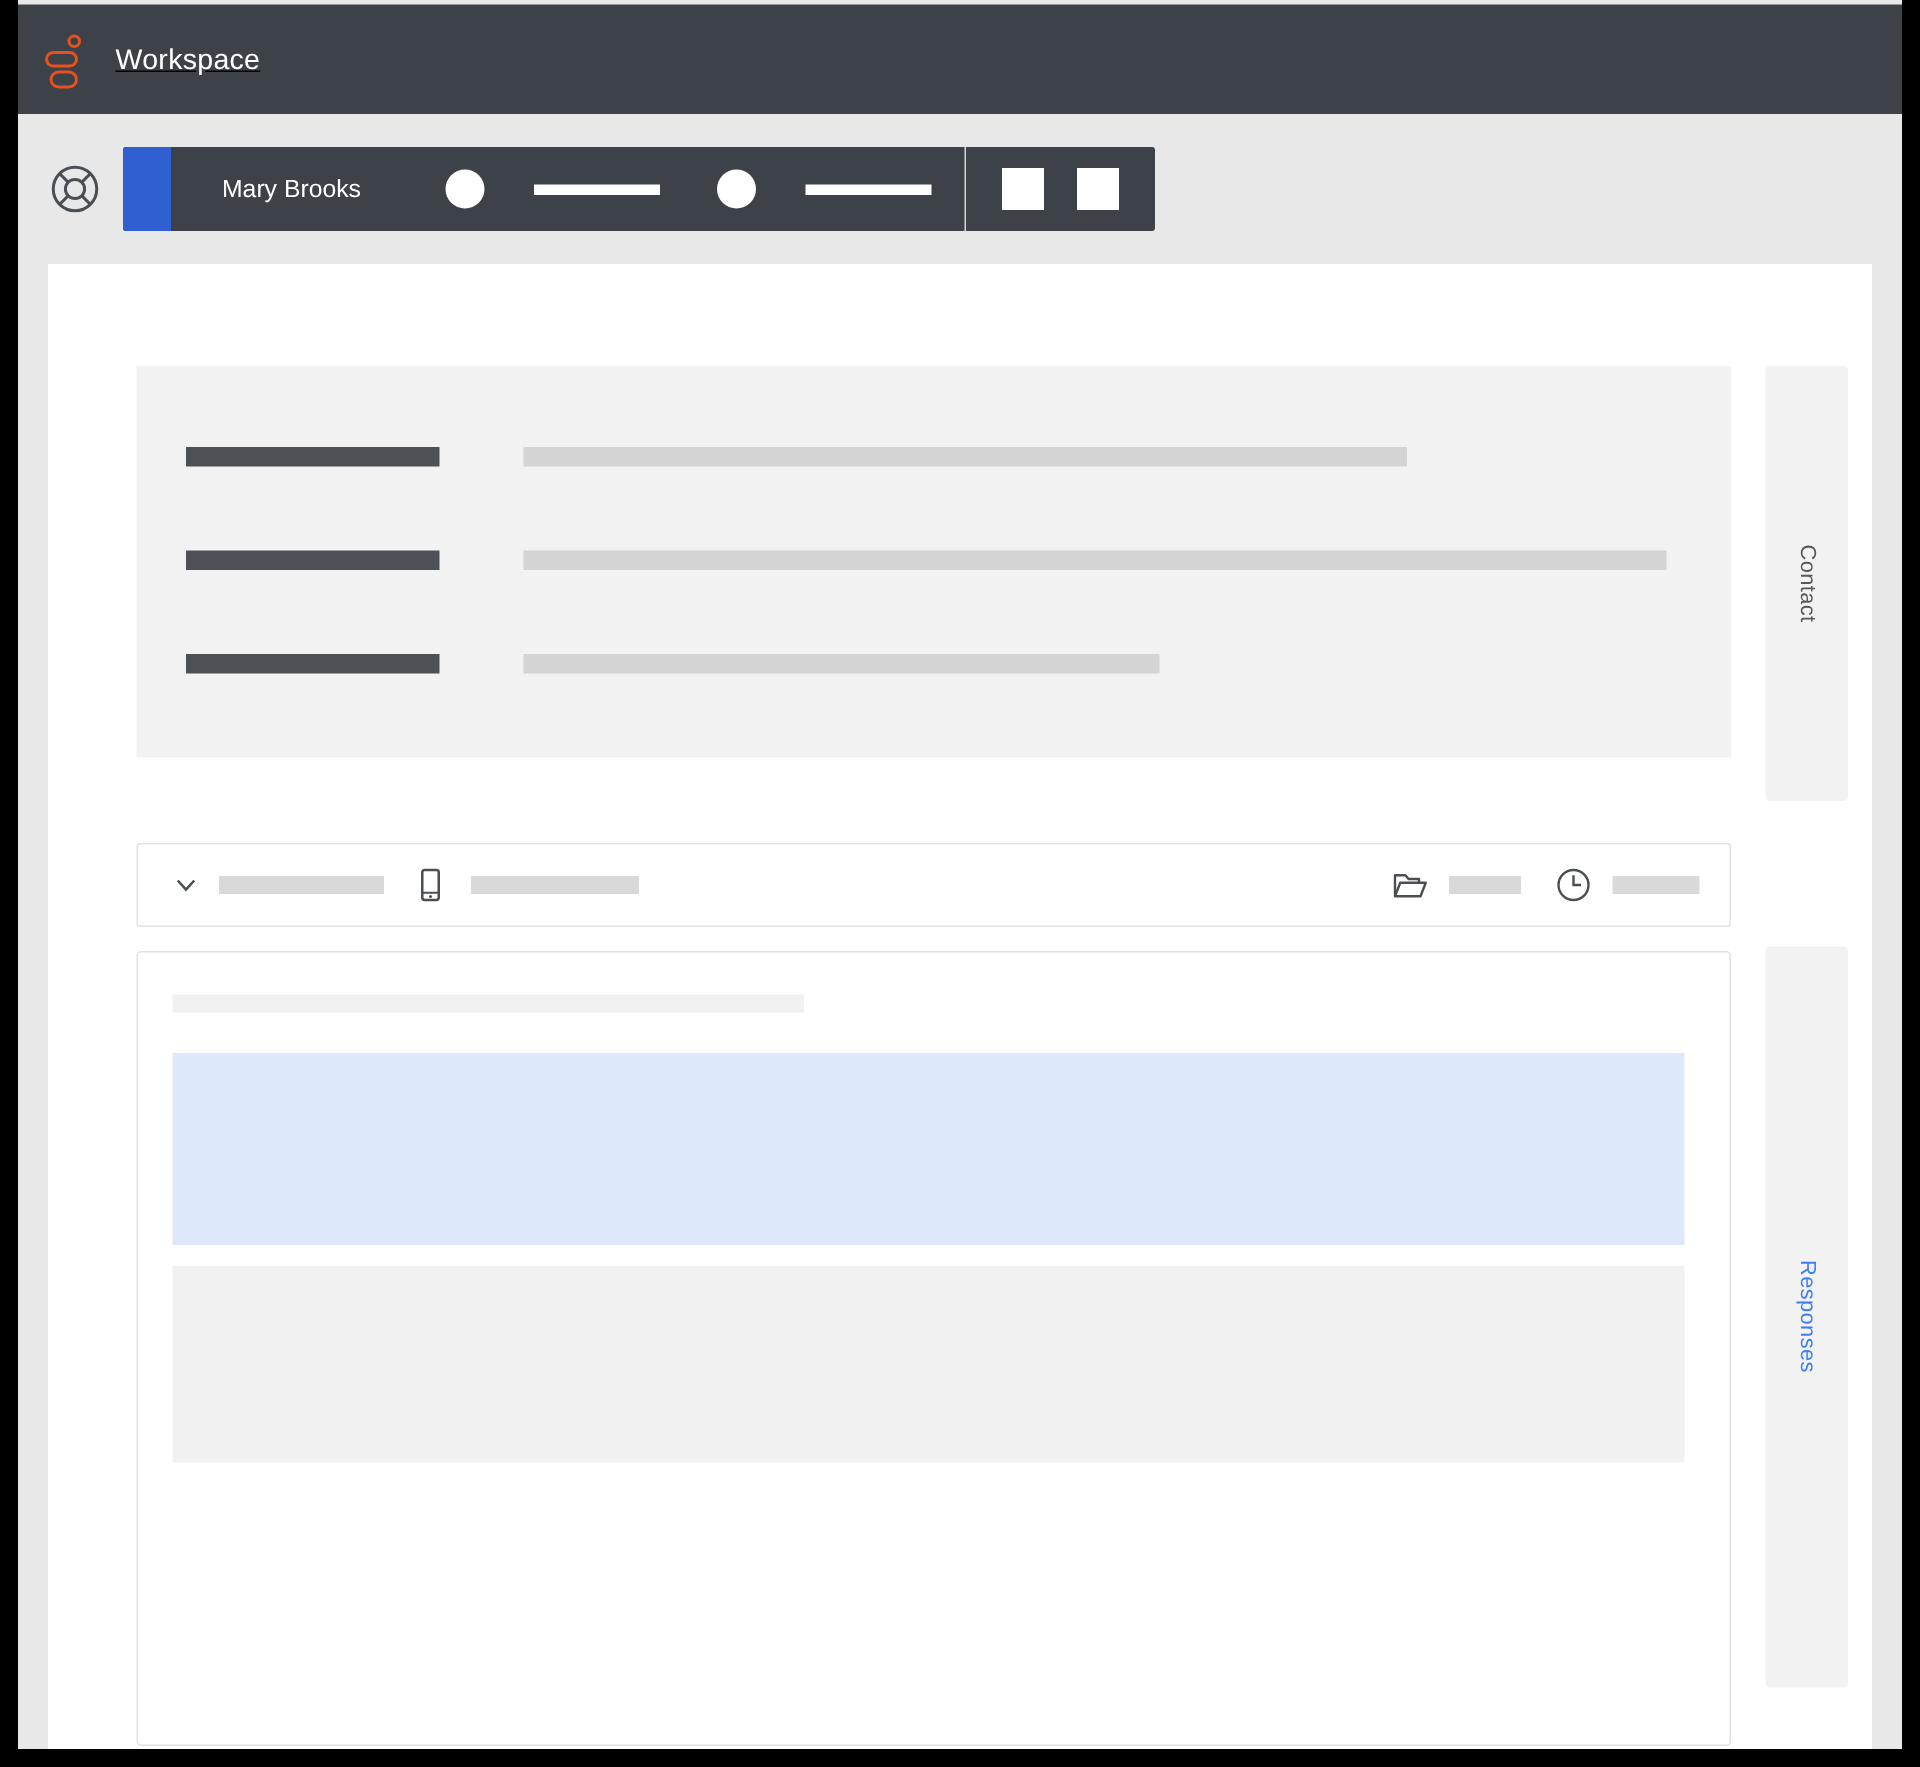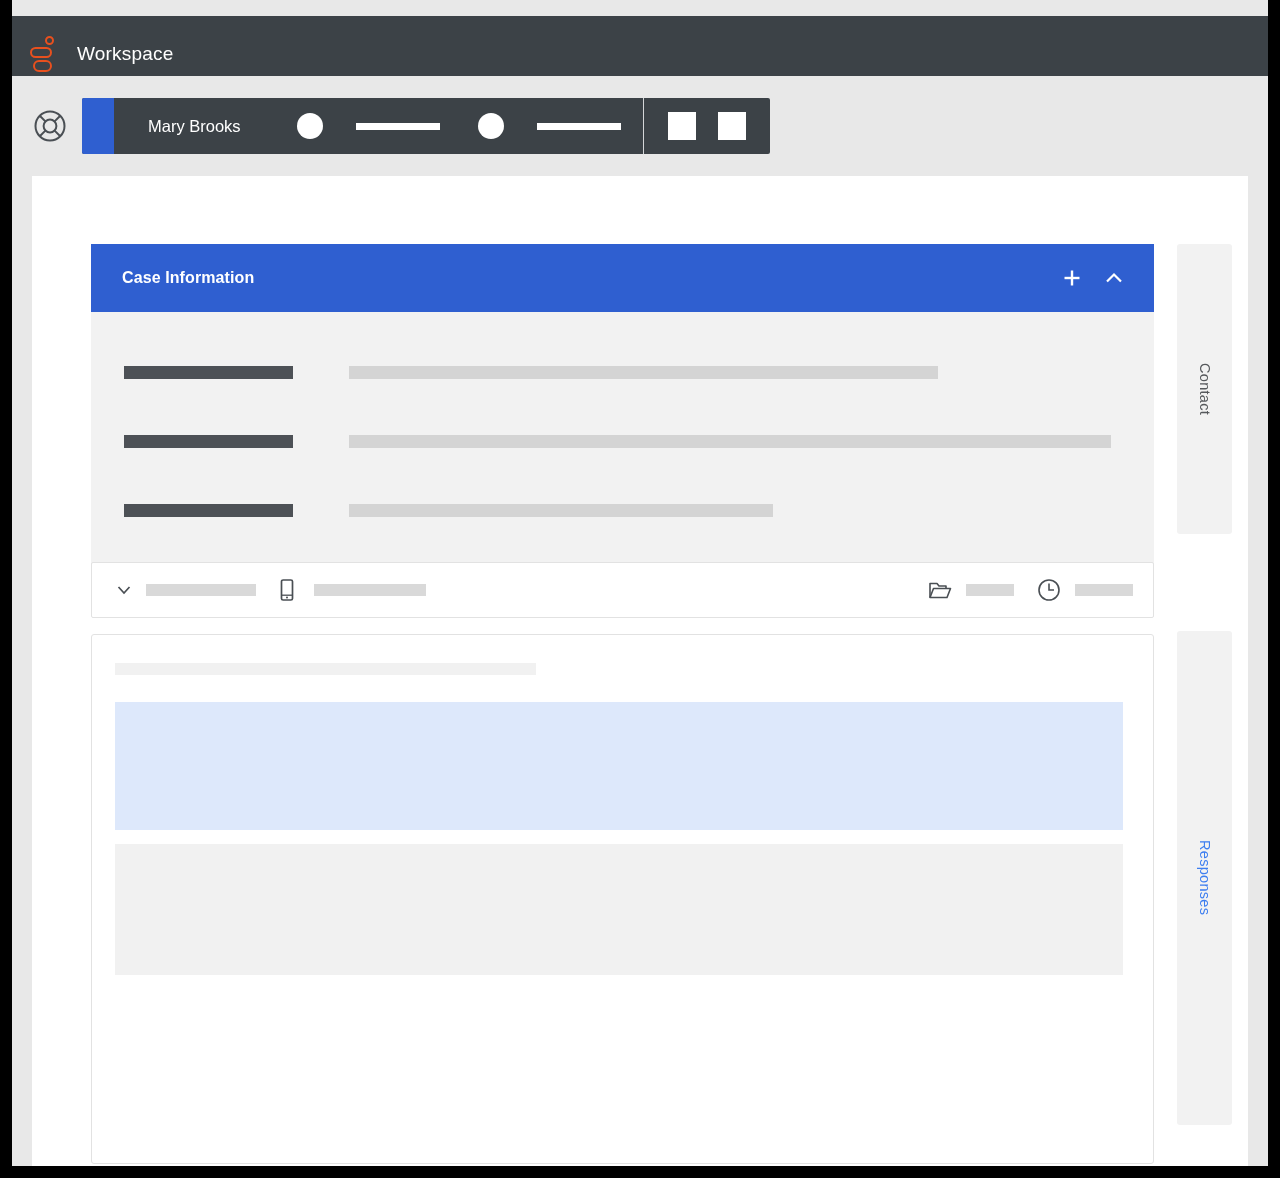--- a/index.html
+++ b/index.html
@@ -19,27 +19,28 @@
     top: 0px;
     width: 1256px;
     height: 1166px;
     background: #e8e8e8;
     overflow: hidden;
   }
 
   
   #appbar {
     position: absolute;
-    left: 0; top: 16px;
+    left: 0; top: 3px;
     width: 1256px;
     height: 76px;
     background: #3c4247;
     display: flex;
     align-items: center;
     padding-left: 18px;
+    text-decoration: underline;
   }
   #logo-mark {
     width: 30px; height: 40px;
     position: relative;
     flex: 0 0 auto;
   }
   #logo-mark .dot {
     position: absolute;
     left: 15px; top: 2px;
     width: 9px; height: 9px;
@@ -300,32 +301,20 @@
       <div id="interaction-right">
         <span class="ph-square"></span>
         <span class="ph-square"></span>
       </div>
     </div>
   </div>
 
   <div id="content-panel">
 
     <div id="case-card">
-      <div id="case-header">
-        <div id="case-title">Case Information</div>
-        <div id="case-actions">
-          <svg class="hdr-icon" viewBox="0 0 24 24">
-            <line x1="12" y1="4.5" x2="12" y2="19.5" stroke="#ffffff" stroke-width="2.4"></line>
-            <line x1="4.5" y1="12" x2="19.5" y2="12" stroke="#ffffff" stroke-width="2.4"></line>
-          </svg>
-          <svg class="hdr-icon" viewBox="0 0 24 24">
-            <polyline points="5,15.5 12,8.5 19,15.5" fill="none" stroke="#ffffff" stroke-width="2.2"></polyline>
-          </svg>
-        </div>
-      </div>
 
       <div id="case-body">
         <div class="field-row">
           <span class="field-label-bar" style="width:169px;"></span>
           <span class="field-value-bar" style="width:589px;margin-left:56px;"></span>
         </div>
         <div class="field-row">
           <span class="field-label-bar" style="width:169px;"></span>
           <span class="field-value-bar" style="width:762px;margin-left:56px;"></span>
         </div>

